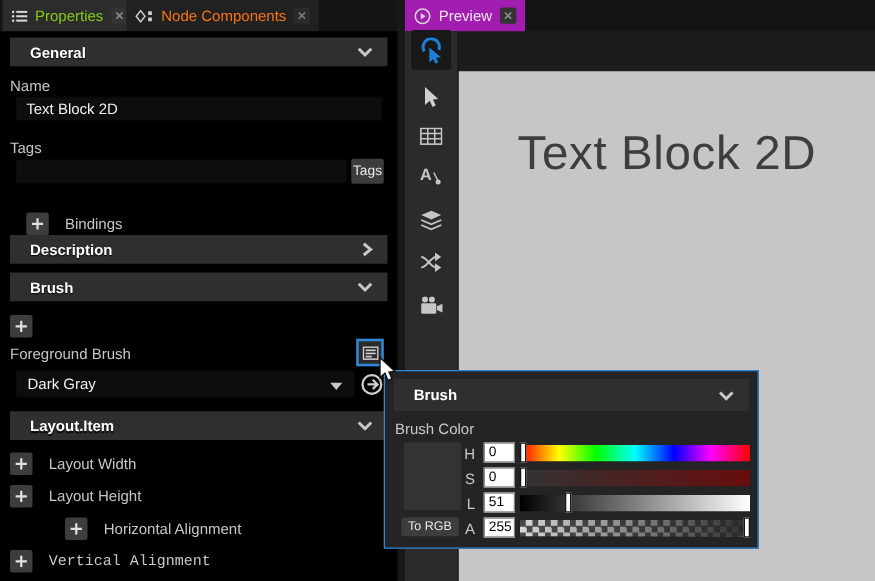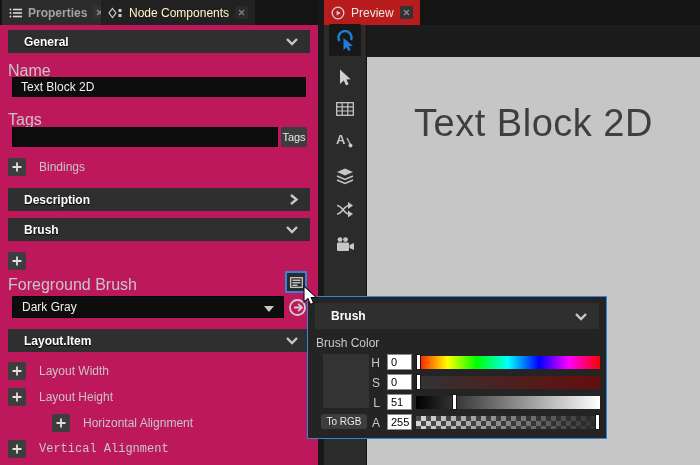--- a/index.html
+++ b/index.html
@@ -7,31 +7,31 @@
     width:700px;height:465px;overflow:hidden;position:relative;
     background:#232323;font-family:"Liberation Sans",sans-serif;
     -webkit-font-smoothing:antialiased;
   }
   .abs{position:absolute;}
   
   .tabbar{position:absolute;top:0;height:25px;background:#141414;}
   .tab{position:absolute;top:0;height:25px;display:flex;align-items:center;gap:6px;padding:0 7px;box-sizing:border-box;}
   .tab .tlabel{font-size:12px;white-space:nowrap;}
   .tab.active{background:#2c2c2c;}
-  .tab.active .tlabel{color:#a3a3a3;font-weight:bold;}
+  .tab.active .tlabel{color:#84cc16;font-weight:normal;}
   .tab.inactive{background:#212121;}
-  .tab.inactive .tlabel{color:#fef9c3;}
+  .tab.inactive .tlabel{color:#f97316;}
   .closex{width:13px;height:13px;display:flex;align-items:center;justify-content:center;background:#333;border-radius:2px;}
   .tab.inactive .closex{background:#2a2a2a;}
   
-  .left-panel{position:absolute;left:0;top:25px;width:318px;bottom:0;background:#be185d;padding-left:12px;}
+  .left-panel{position:absolute;left:0;top:25px;width:318px;bottom:0;background:#000000;padding-left:12px;}
   .sec{position:absolute;left:8px;width:302px;height:23px;background:#2f2f2f;display:flex;align-items:center;box-sizing:border-box;}
   .sec .st{margin-left:16px;font-size:12px;font-weight:bold;color:#ffffff;text-shadow:0 1px 1px #000;}
   .sec .chev{position:absolute;right:11px;top:7px;}
-  .flabel{position:absolute;font-size:16px;color:#c6c6c6;text-align:right;}
+  .flabel{position:absolute;font-size:12px;color:#c6c6c6;text-align:right;}
   .tin{position:absolute;background:#0d0d0d;border:1px solid #040404;color:#efefef;
        font-size:12px;font-family:"Liberation Sans",sans-serif;padding:0 0 0 8px;box-sizing:border-box;outline:none;}
   .smallbtn{position:absolute;background:#3d3d3d;border-radius:2px;color:#e8e8e8;font-size:11px;
        display:flex;align-items:center;justify-content:center;box-sizing:border-box;}
   .prow{position:absolute;left:8px;height:19px;display:flex;align-items:center;gap:13px;}
   .plusbtn{width:18px;height:18px;background:#3d3d3d;border-radius:2px;display:flex;align-items:center;justify-content:center;}
   .prow .plabel{font-size:12px;color:#c6c6c6;}
   .dropdown{position:absolute;left:12px;top:271px;width:272px;height:22px;background:#0d0d0d;border:1px solid #040404;
        display:flex;align-items:center;box-sizing:border-box;}
   .dropdown .dtext{margin-left:9px;font-size:12px;color:#f0f0f0;}
@@ -114,21 +114,21 @@
       </svg>
   </div>
 
   <div class="flabel" style="left:8px;top:37px;">Name</div>
   <input class="tin" style="left: 12px; top: 52px; width: 294px; height: 20px;" value="Text Block 2D">
 
   <div class="flabel" style="left:8px;top:86px;">Tags</div>
   <input class="tin" style="left: 12px; top: 102px; width: 266px; height: 20px;" value="">
   <div class="smallbtn" style="left:281px;top:102px;width:26px;height:20px;">Tags</div>
 
-  <div class="prow" style="top:132px;">
+  <div class="prow" style="top:144px;margin-left:13px;">
     <span class="plusbtn">
       <svg width="10" height="10" viewBox="0 0 10 10">
           <path d="M5 0.5 V9.5 M0.5 5 H9.5" stroke="#e0e0e0" stroke-width="1.8"></path>
         </svg>
     </span>
     <span class="plabel">Bindings</span>
   </div>
 
   <div class="sec" style="top:163px;">
     <span class="st">Description</span>
@@ -215,21 +215,21 @@
     </span>
     <span class="plabel">Vertical Alignment</span>
   </div>
 </div>
 
 <div class="abs" style="left:318px;top:0;width:6px;height:465px;background:#181818;"></div>
 
 <div class="preview-bg"></div>
 
 <div class="tabbar" style="left:324px;right:0;">
-  <div class="tab active" style="left:0;background:#b91c1c;">
+  <div class="tab active" style="left:0;background:#a21caf;">
     <svg width="14" height="14" viewBox="0 0 14 14">
       <circle cx="7" cy="7" r="5.8" fill="none" stroke="#d2d2d2" stroke-width="1.3"></circle>
       <path d="M5.6 4.4 L9.6 7 L5.6 9.6 Z" fill="#d2d2d2"></path>
     </svg>
     <span class="tlabel" style="font-weight:normal;color:#e8e8e8;">Preview</span>
     <span class="closex">
       <svg width="7" height="7" viewBox="0 0 7 7">
           <path d="M1 1 L6 6 M6 1 L1 6" stroke="#8b8b8b" stroke-width="1.4"></path>
         </svg>
     </span>

